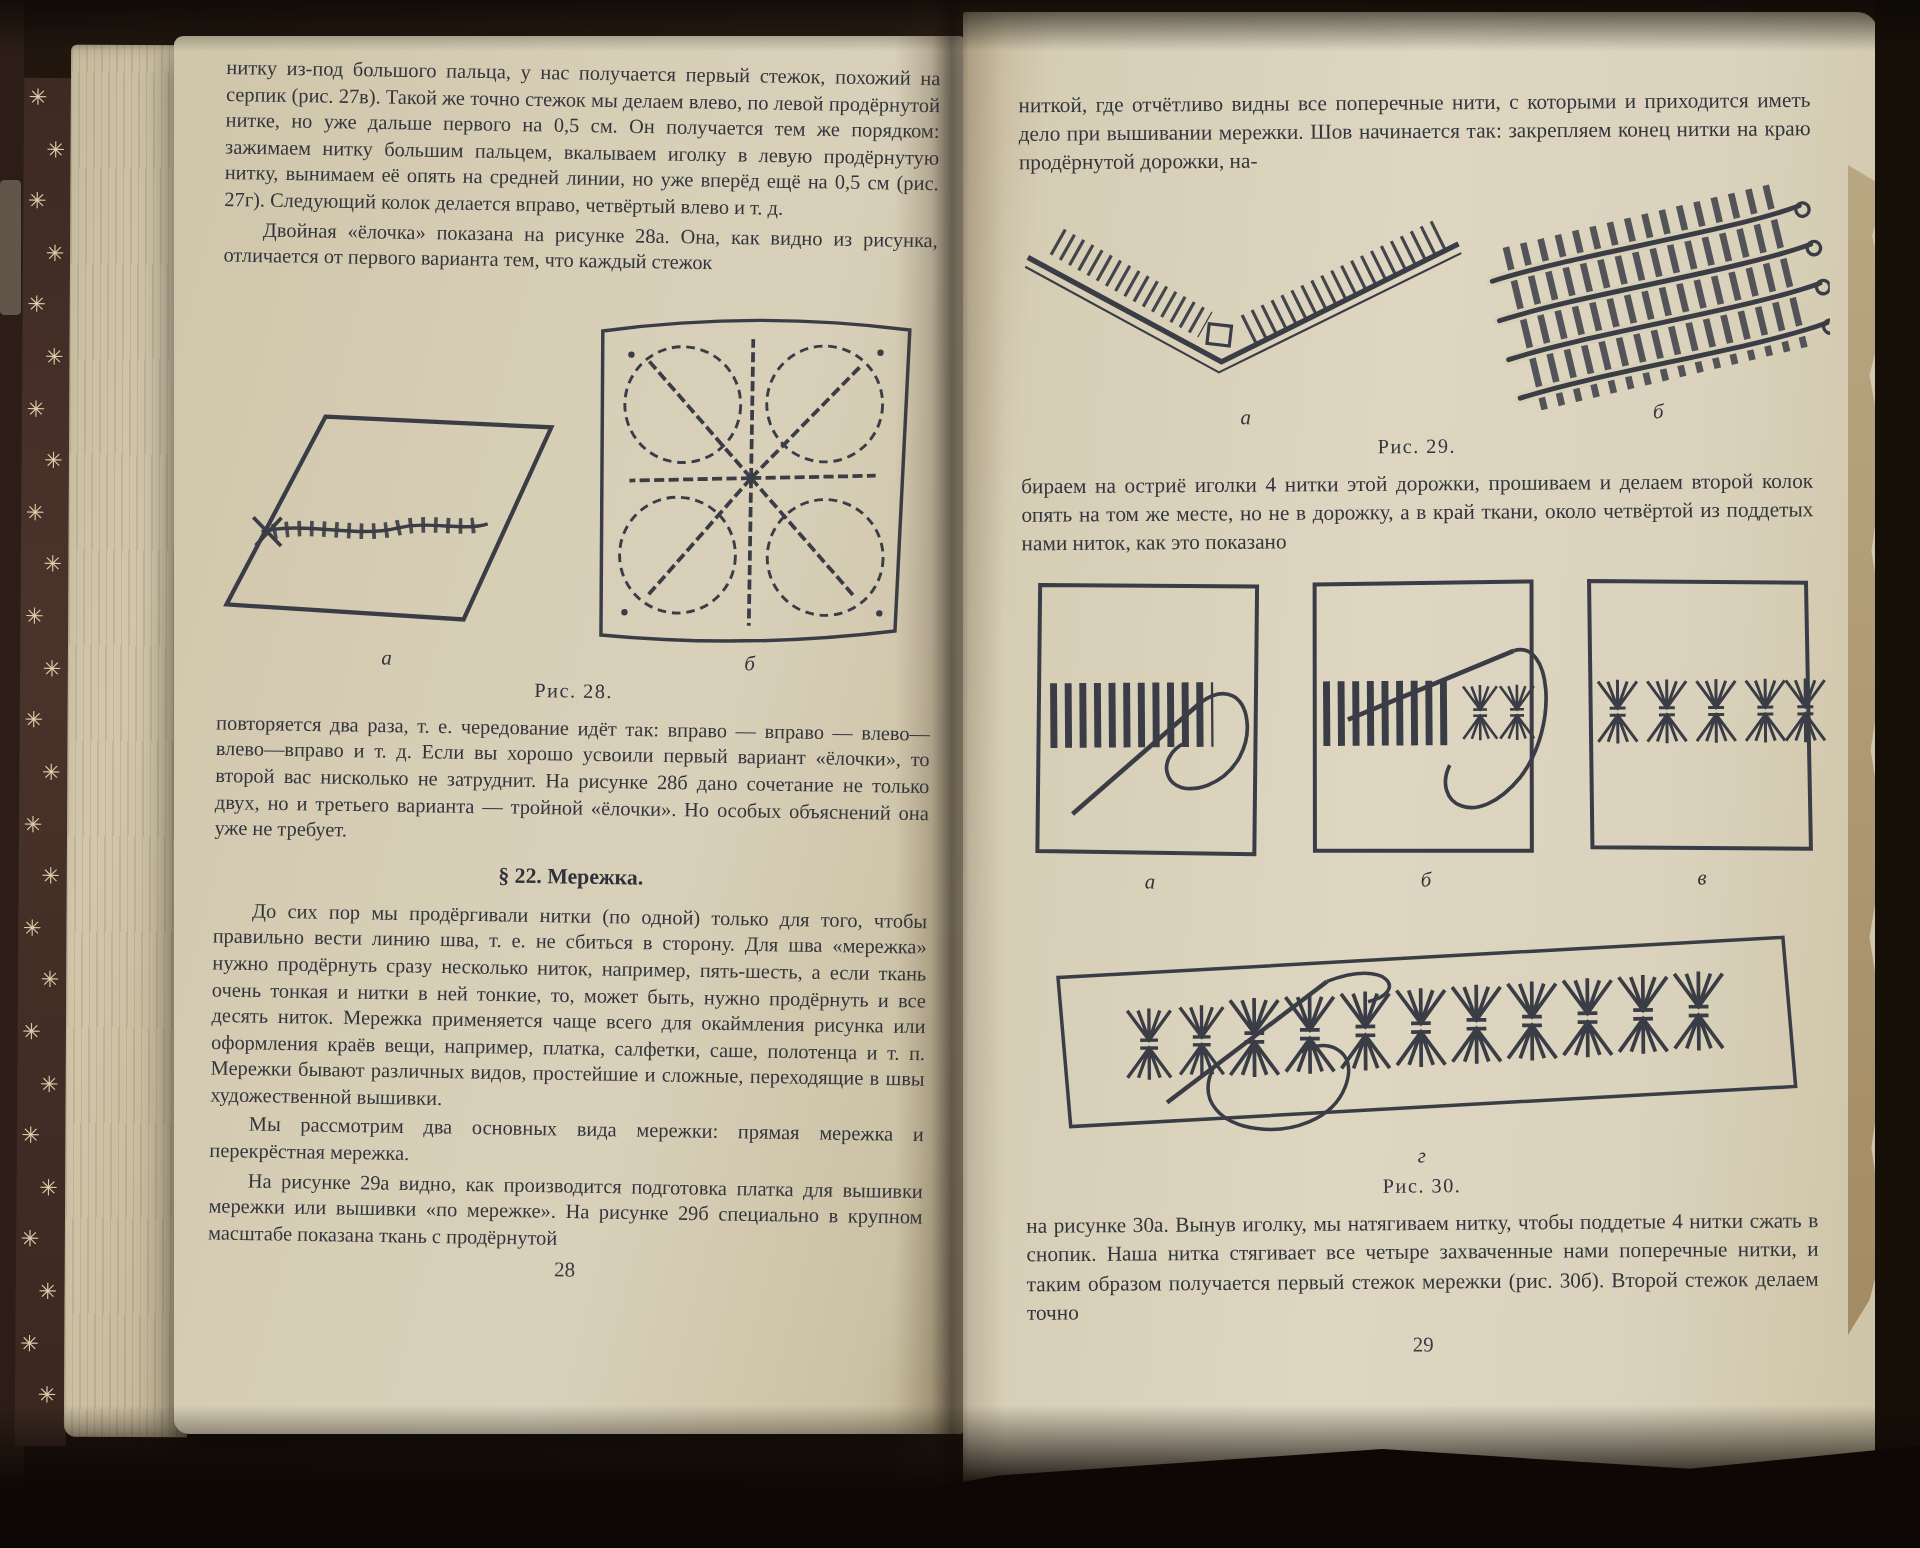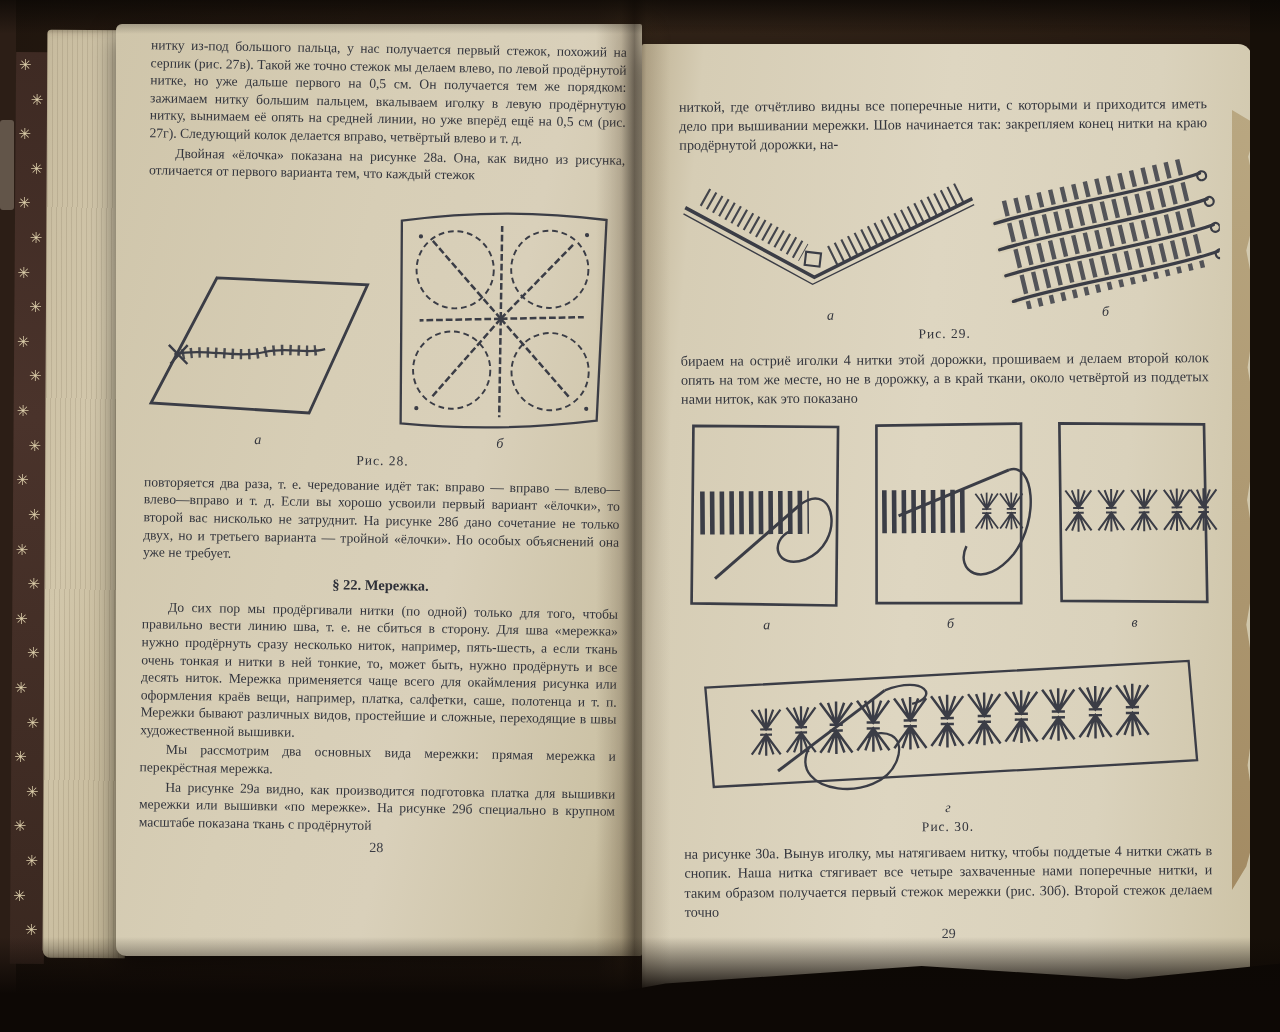--- a/index.html
+++ b/index.html
@@ -25,21 +25,21 @@
     background:repeating-linear-gradient(90deg,rgba(70,55,35,.12) 0 1px,transparent 1px 5px);}
   
   .page{position:absolute;box-sizing:border-box;z-index:2;}
   .page-left{left:116px;top:24px;width:526px;height:932px;
     background:linear-gradient(104deg,#cfc5aa 0%,#d7ceb6 40%,#d9d0ba 62%,#cbc1a4 90%,#b4a888 100%);
     border-radius:6px 2px 2px 10px;
     box-shadow:0 10px 24px rgba(0,0,0,.55);}
   .page-right{left:642px;top:8px;width:610px;height:984px;
     background:linear-gradient(95deg,#bfb294 0%,#d6cdb5 9%,#ded6c1 45%,#dad2bc 75%,#cdc3a6 100%);
     border-radius:2px 14px 10px 4px;
-    box-shadow:0 12px 26px rgba(0,0,0,.55);margin-top:36px;}
+    box-shadow:0 12px 26px rgba(0,0,0,.55);}
   .page-inner{position:absolute;inset:0;box-sizing:border-box;}
   .page-left .page-inner{padding:16px 22px 10px 28px;transform:rotate(.9deg);}
   .page-right .page-inner{padding:52px 42px 10px 40px;transform:rotate(-.4deg);}
   .pp{margin:0 0 2px 0;color:#33353d;text-align:justify;}
   .page-left .pp{font-size:13.6px;line-height:17.6px;}
   .page-right .pp{font-size:14.2px;line-height:19.2px;}
   .ind{text-indent:26px;}
   .heading{font-weight:bold;text-align:center;font-size:14.5px;color:#2f3139;margin:12px 0 8px 0;}
   .fig{position:relative;color:#3b3d46;}
   .fig svg{display:block;}

